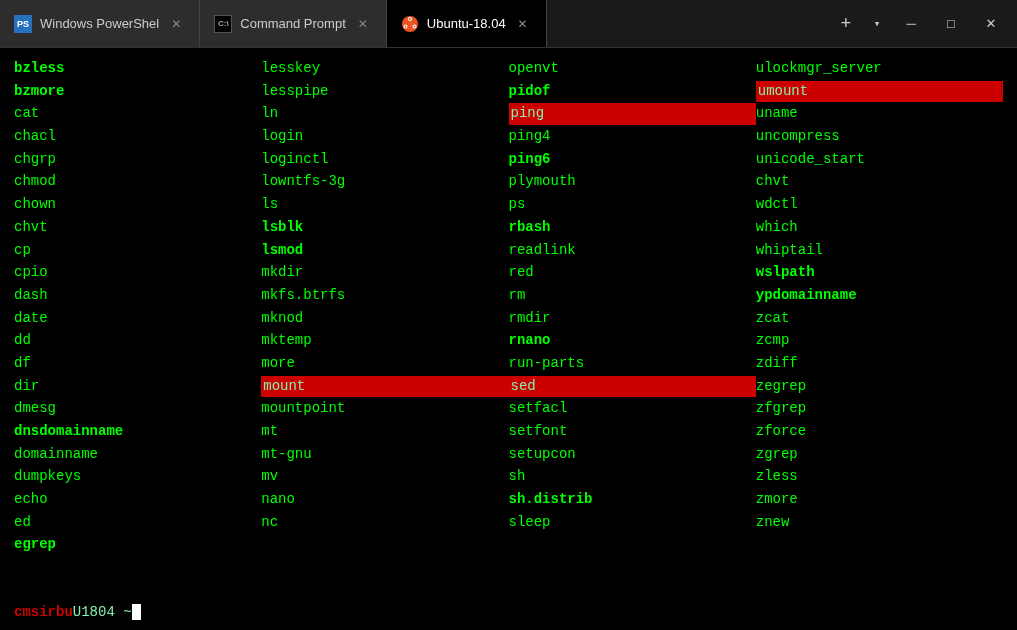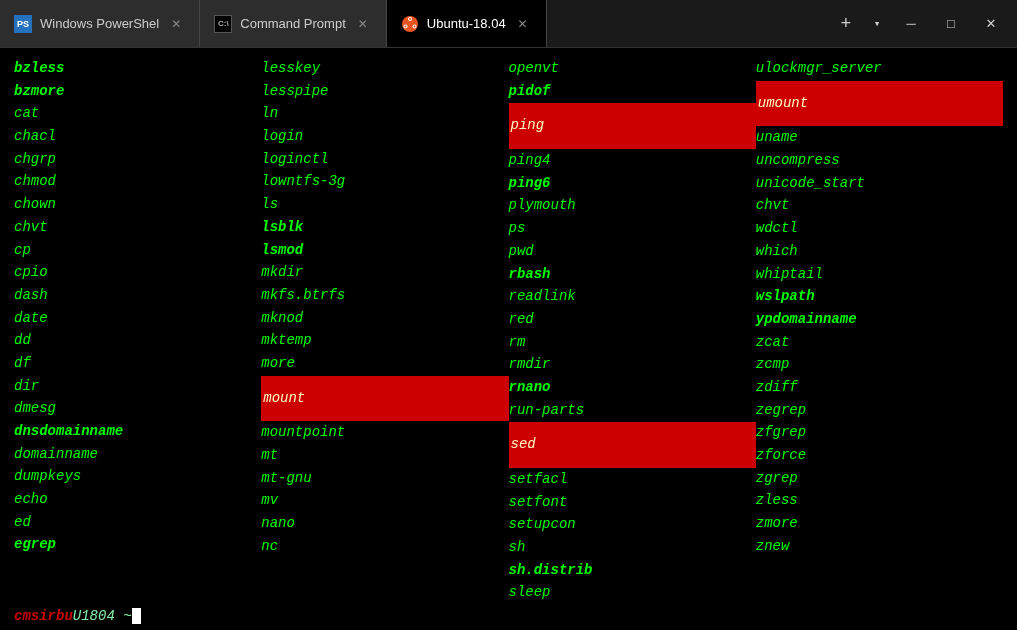--- a/index.html
+++ b/index.html
@@ -129,21 +129,20 @@
       font-family: 'Segoe UI', Arial, sans-serif;
     }
 
     
     .terminal-content {
       padding: 10px 14px;
       height: calc(630px - 48px);
       overflow: hidden;
       display: flex;
       flex-direction: column;
-      font-style: italic;
     }
 
     .columns-container {
       display: flex;
       flex: 1;
       gap: 0;
     }
 
     .col {
       display: flex;
@@ -162,22 +161,22 @@
       white-space: nowrap;
       color: #00ff00;
     }
 
     .term-word.bold {
       font-weight: bold;
     }
 
     .term-word.highlight-red {
       background: #cc0000;
-      color: #fef9c3;
-      padding: 12px 2px;
+      color: #86efac;
+      padding: 0 2px;
     }
 
     .prompt-line {
       display: flex;
       align-items: center;
       margin-top: 4px;
     }
 
     .prompt-user {
       color: #cc0000;
@@ -297,21 +296,20 @@
         <div class="term-word">nc</div>
       </div>
     <div class="col col3" id="col3">
         <div class="term-word">openvt</div>
         <div class="term-word bold">pidof</div>
         <div class="term-word highlight-red">ping</div>
         <div class="term-word">ping4</div>
         <div class="term-word bold">ping6</div>
         <div class="term-word">plymouth</div>
         <div class="term-word">ps</div>
-        <div class="term-word">pwd</div>
         <div class="term-word bold">rbash</div>
         <div class="term-word">readlink</div>
         <div class="term-word">red</div>
         <div class="term-word">rm</div>
         <div class="term-word">rmdir</div>
         <div class="term-word bold">rnano</div>
         <div class="term-word">run-parts</div>
         <div class="term-word highlight-red">sed</div>
         <div class="term-word">setfacl</div>
         <div class="term-word">setfont</div>

